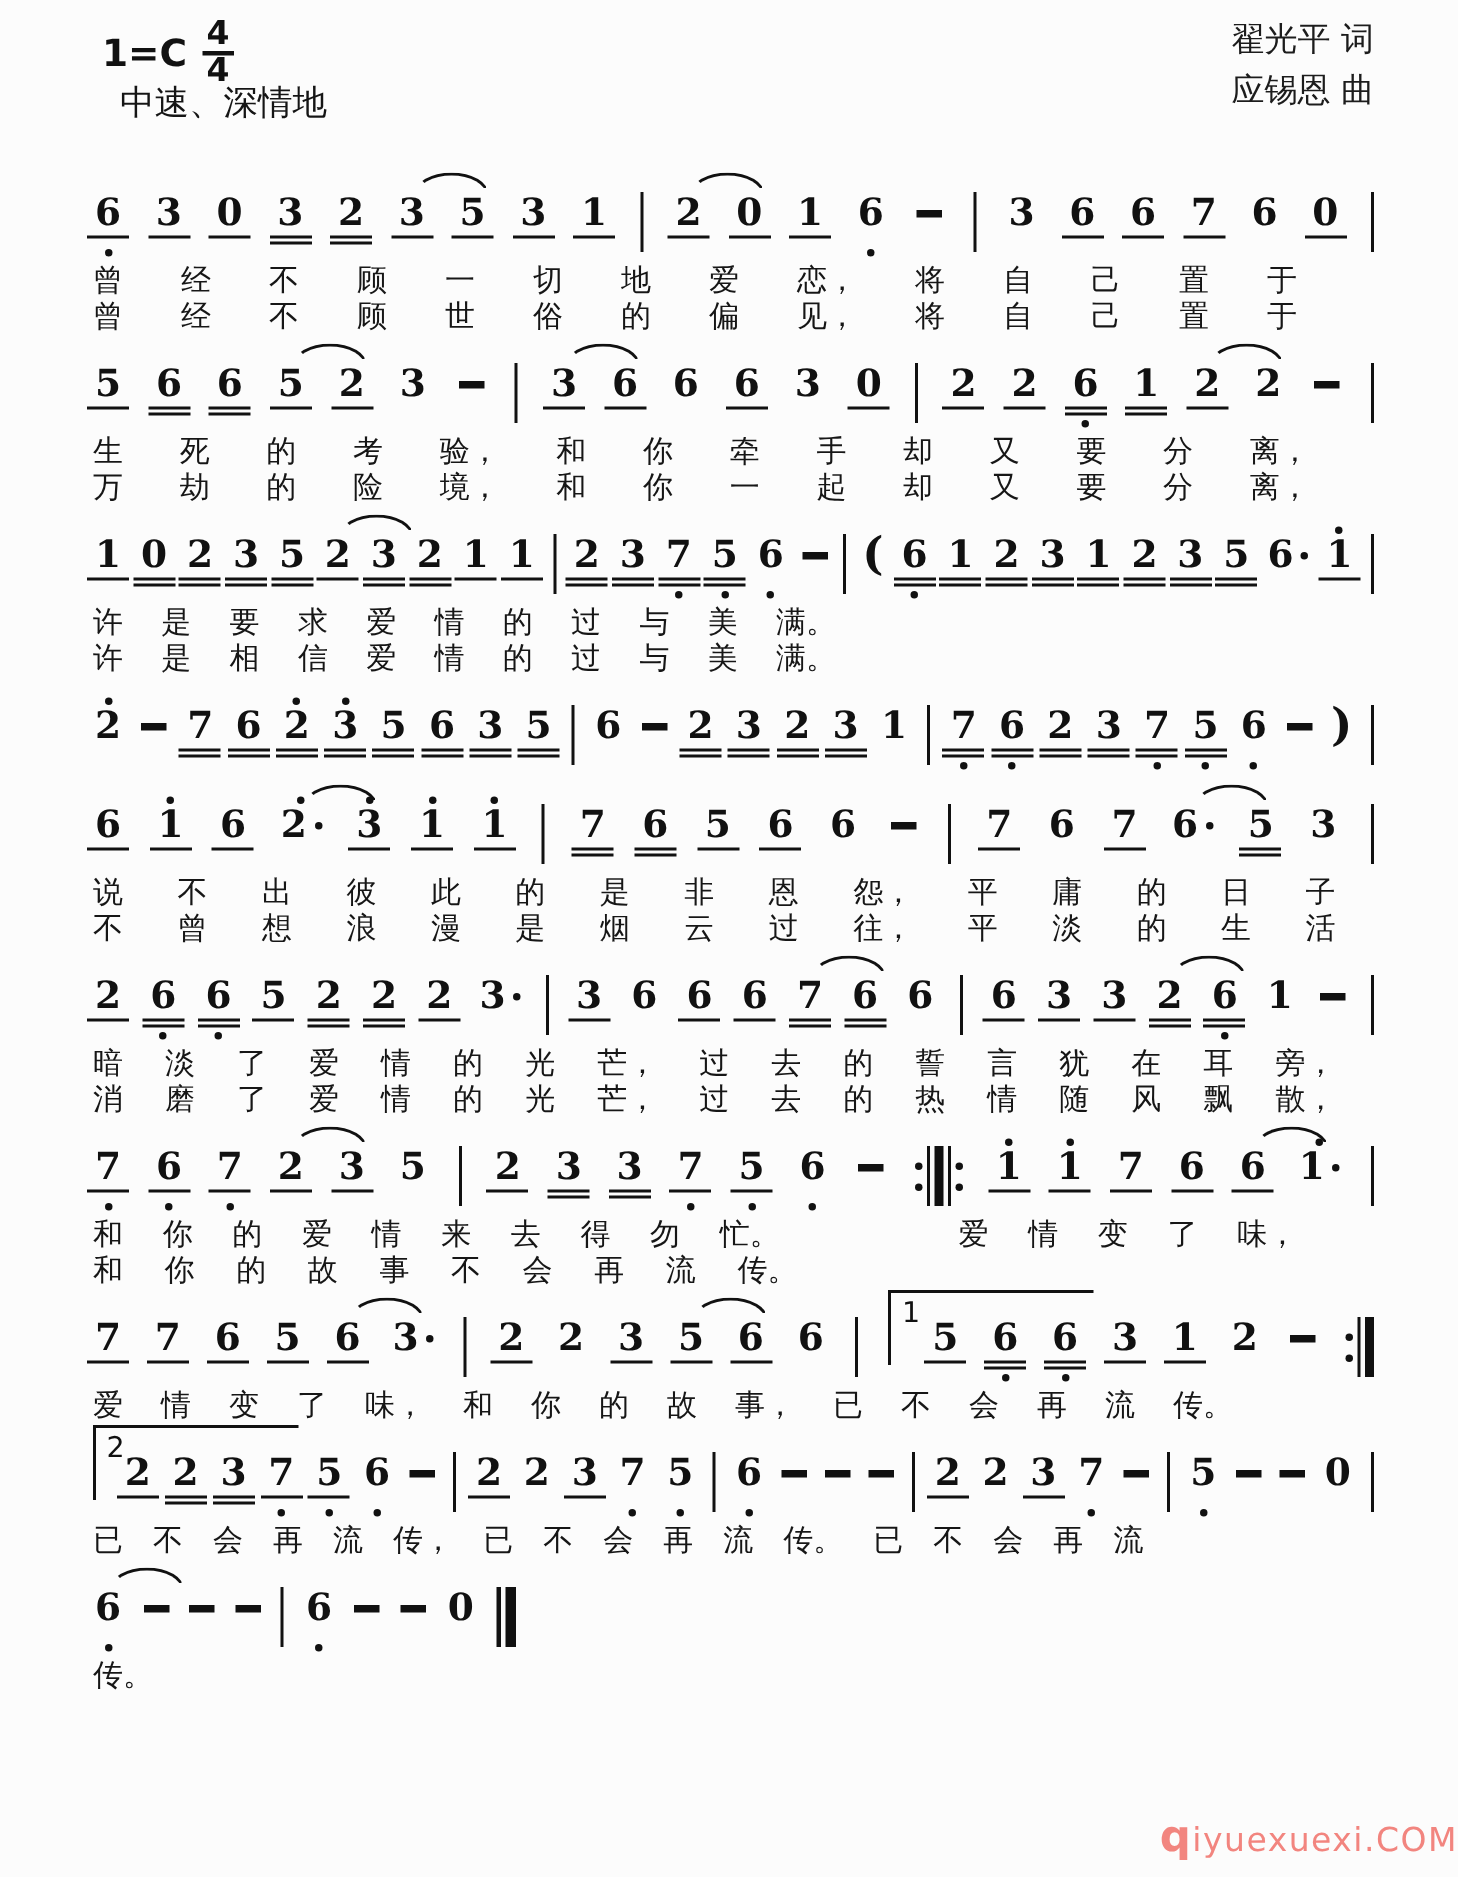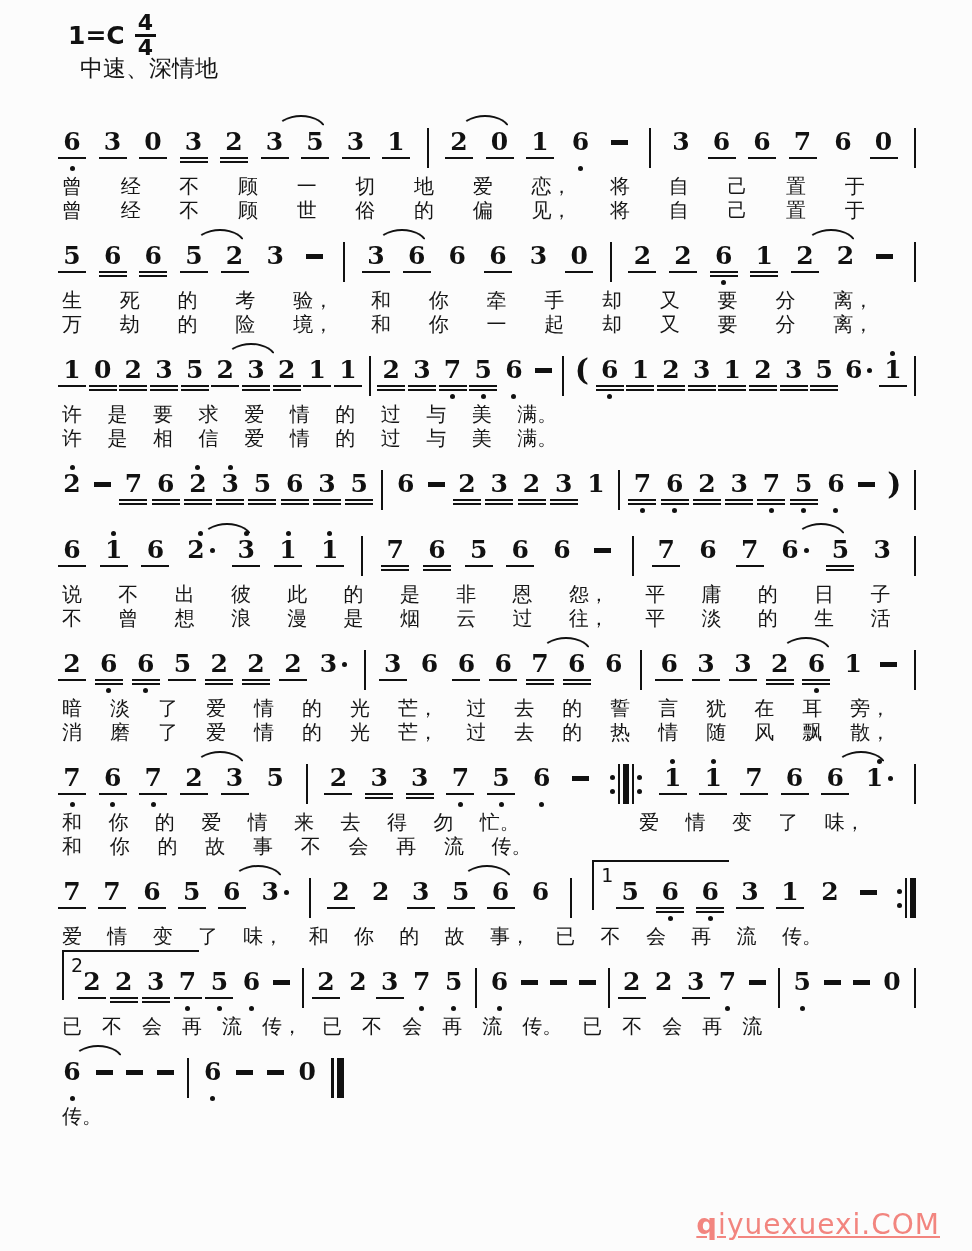--- a/index.html
+++ b/index.html
@@ -45,36 +45,40 @@
   .rpt .dots{display:flex;flex-direction:column;gap:9px;}
   .fin{display:flex;gap:3px;margin-top:14px;height:40px;}
   .fin .b1{width:3px;height:40px;background:#111;}
   .fin .b2{width:7px;height:40px;background:#111;}
   .volta{position:relative;width:8px;height:58px;}
   .vbr{position:absolute;left:0;top:-4px;width:128px;height:46px;
     border-left:2px solid #111;border-top:2px solid #111;
     font-size:19px;padding:2px 0 0 7px;color:#111;}
   .lyric{display:flex;justify-content:space-between;font-size:20px;line-height:24px;color:#161616;}
   .lyric span{white-space:nowrap;}
-  .watermark{position:absolute;right:32px;bottom:10px;font-size:28px;letter-spacing:1px;
-    color:#f2857f;display:block;text-decoration:underline;}
+  .watermark{position:absolute;right:0;bottom:10px;font-size:22px;letter-spacing:1px;
+    color:#f2857f;display:block;}
   .watermark::first-letter{font-weight:bold;font-size:29px;}
 </style>
 </head>
 <body>
 
 <div class="sheet">
 
   <div class="meta">
     <div class="keytime">
       <span>1=C</span>
       <span class="ts">
         <span class="tnum">4</span>
         <span class="tden">4</span>
       </span>
+    </div>
+    <div class="credits">
+      <div>翟光平 词</div>
+      <div>应锡恩 曲</div>
     </div>
     <div class="tempo">中速、深情地</div>
   </div>
 
   <div class="systems" id="systems">
       <div class="system">
         <div class="notes-row" style="width: 100%;">
           <div class="note">
             <div class="slot-a"></div>
             <div class="numwrap">

